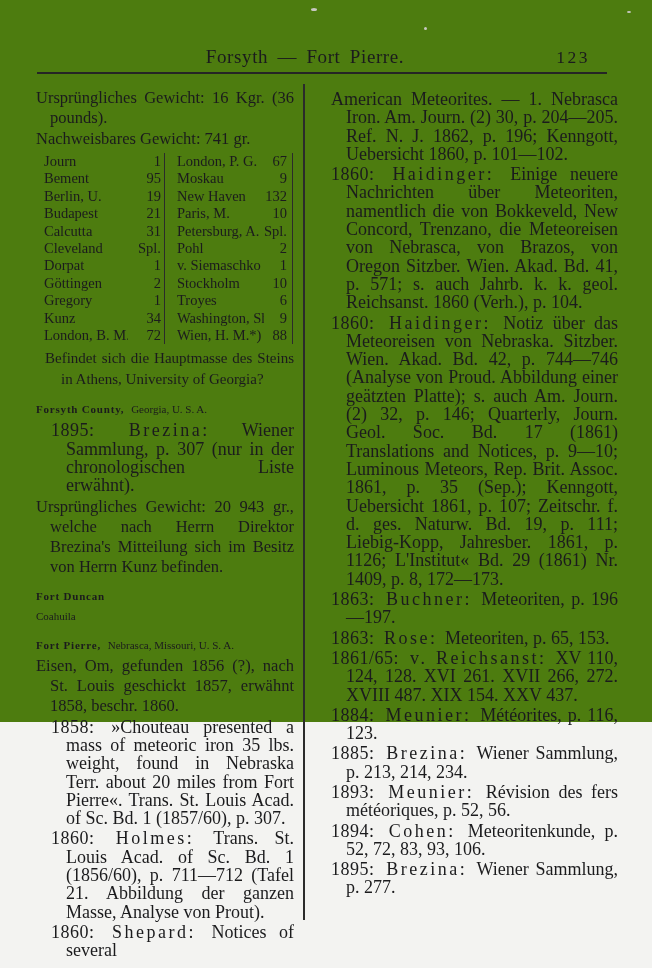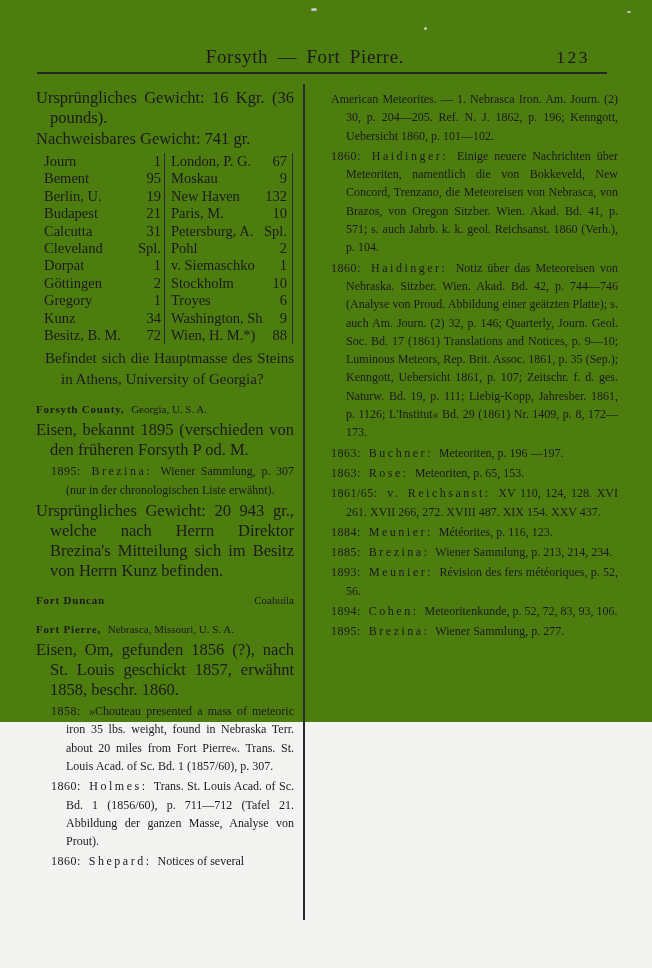--- a/index.html
+++ b/index.html
@@ -47,29 +47,29 @@
   }
   .entry{
     font-size:11px;line-height:20px;text-align:justify;
     padding-left:22px;text-indent:-22px;
     margin-top:9px;margin-bottom:1px;
   }
   .entry-name{font-weight:bold;letter-spacing:.8px;}
   .entry-rest{margin-left:4px;}
   .entry-flex{
     display:flex;justify-content:space-between;
-    padding-left:0;text-indent:0;
+    padding-left:0;text-indent:0;flex-direction:column;
   }
   .note{
     font-size:15px;line-height:21px;text-align:justify;
     margin-left:9px;padding-left:16px;text-indent:-16px;
     margin-top:0;
   }
   .cit{
-    font-size:12px;line-height:18.3px;text-align:justify;
+    font-size:18px;line-height:18.3px;text-align:justify;
     padding-left:15px;text-indent:-15px;
     margin:2px 0;
   }
   .col-left .cit{margin-left:15px;}
   .cit-year{letter-spacing:.5px;margin-right:3px;}
   .cit-author{letter-spacing:2.5px;margin:0 3px 0 2px;}
   .cit-year:empty,.cit-author:empty{display:none;}
 
   .dist-table{
     width:254px;margin:4px 0 4px 2px;
@@ -77,21 +77,21 @@
     font-size:14.5px;
   }
   .trow{
     display:grid;
     grid-template-columns:90px 36px 100px 26px;
     line-height:17.4px;
   }
   .tc{white-space:nowrap;overflow:hidden;}
   .tc.name{padding-left:6px;}
   .tc.val{text-align:right;padding-right:3px;}
-  .tc.c2{border-left:1.4px solid #2b2b2b;padding-left:6px;}
+  .tc.c2{border-left:1.4px solid #2b2b2b;padding-left:12px;}
 </style>
 </head>
 <body>
 
 <div class="page">
 
   <div class="speck s1"></div>
   <div class="speck s2"></div>
   <div class="speck s3"></div>
 
@@ -161,32 +161,31 @@
         <span class="tc name c2">Troyes</span>
         <span class="tc val">6</span>
       </div>
         <div class="trow">
         <span class="tc name">Kunz</span>
         <span class="tc val">34</span>
         <span class="tc name c2">Washington, Sh.</span>
         <span class="tc val">9</span>
       </div>
         <div class="trow">
-        <span class="tc name">Besitz, B. M.</span>
+        <span class="tc name">London, B. M.</span>
         <span class="tc val">72</span>
         <span class="tc name c2">Wien, H. M.*)</span>
         <span class="tc val">88</span>
       </div>
       </div>
 
     <p class="note">Befindet sich die Hauptmasse des Steins in Athens, University of Georgia?</p>
 
     <p class="entry"><span class="entry-name">Forsyth County,</span> <span class="entry-rest">Georgia, U. S. A.</span></p>
 
-    <p class="main">Eisen, bekannt 1895 (verschieden von den früheren Forsyth P od. M.</p>
 
     <p class="cit"><span class="cit-year">1895:</span> <span class="cit-author">Brezina:</span> <span class="cit-text">Wiener Sammlung, p. 307 (nur in der chronologischen Liste erwähnt).</span></p>
 
     <p class="main">Ursprüngliches Gewicht: 20 943 gr., welche nach Herrn Direktor Brezina's Mitteilung sich im Besitz von Herrn Kunz befinden.</p>
 
     <p class="entry entry-flex">
         <span class="entry-name">Fort Duncan</span>
         <span>Coahuila</span>
       </p>
 

